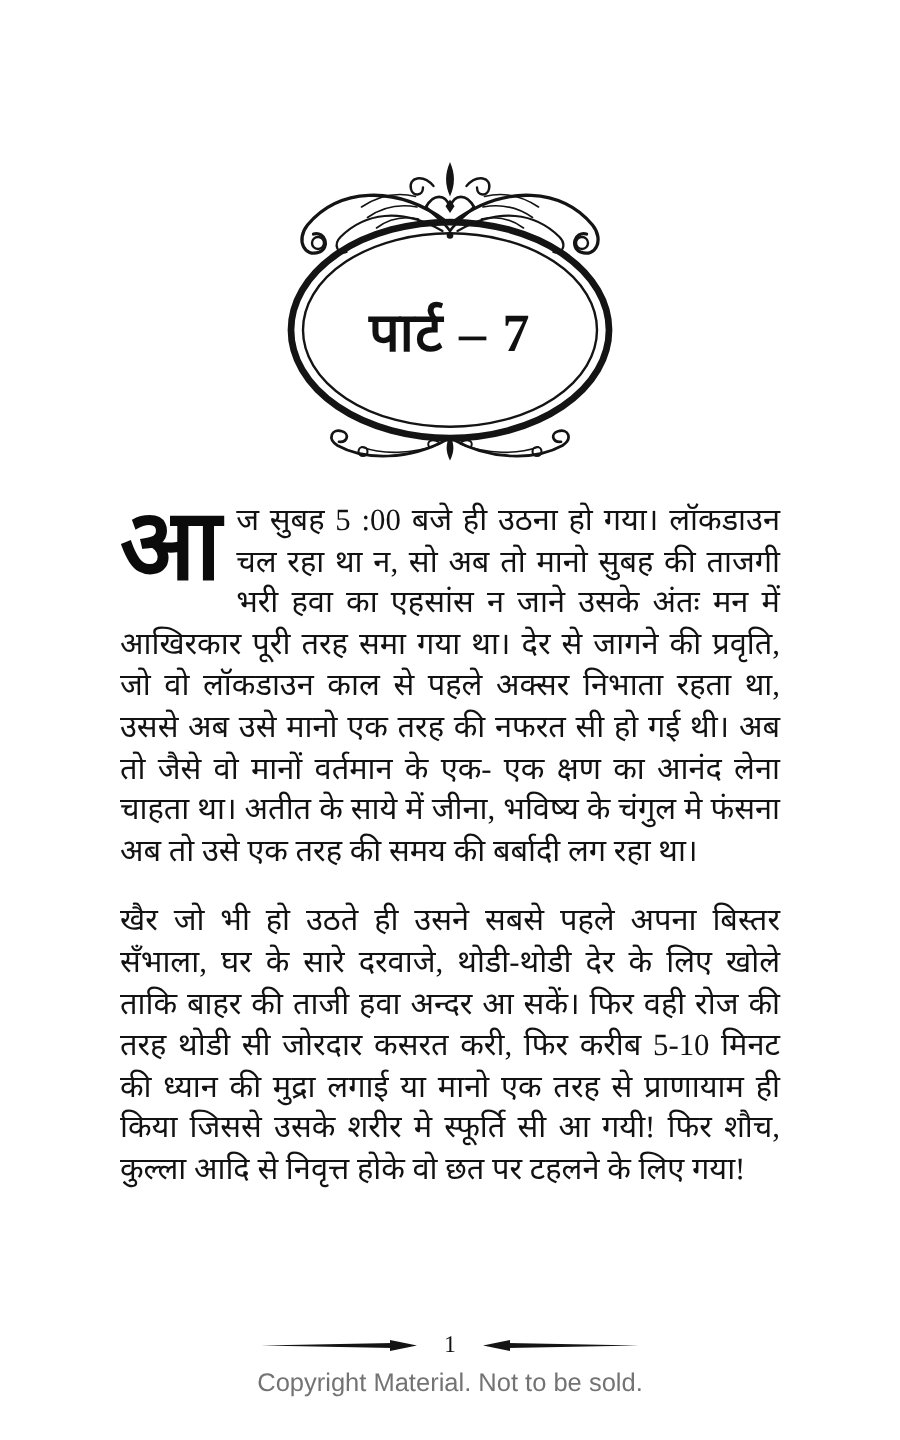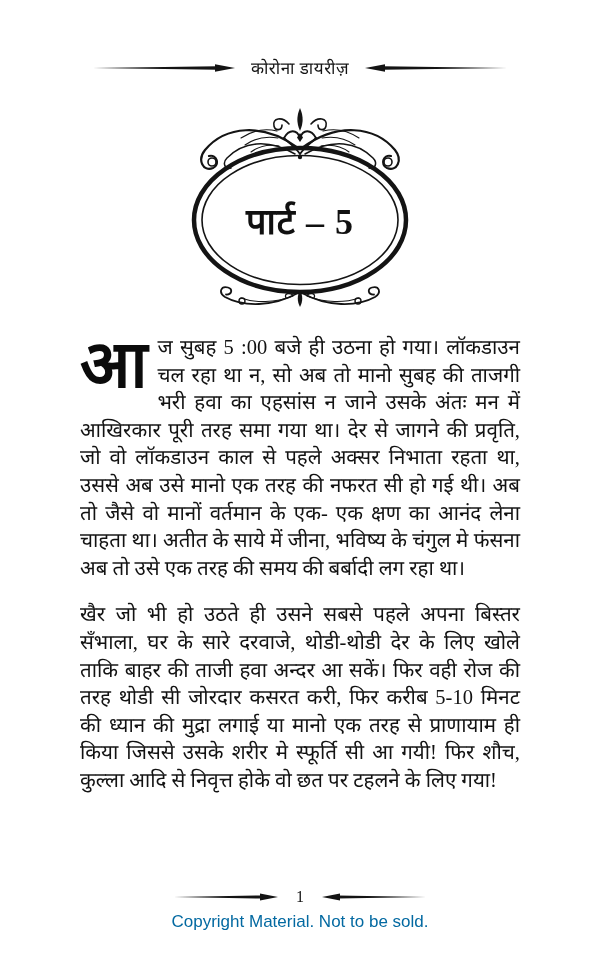--- a/index.html
+++ b/index.html
@@ -48,39 +48,28 @@
   .page-footer{
     position:absolute;left:0;right:0;bottom:28px;text-align:center;
   }
   .folio-row{
     display:flex;align-items:center;justify-content:center;gap:12px;
     margin-bottom:6px;
   }
   .folio-number{font-size:16px;color:#141414;}
   .copyright{
     font-family:"Liberation Sans","DejaVu Sans",sans-serif;
-    font-size:17px;color:#0369a1;
+    font-size:17px;color:#737373;
   }
 </style>
 </head>
 <body>
 
 <div class="page">
 
-  <div class="chapter-header">
-    <svg class="divider-arrow" width="150" height="12" viewBox="0 0 150 12">
-      <path d="M2,6 L126,4.2 L126,7.8 Z" fill="#141414"></path>
-      <path d="M124,2.2 L144,6 L124,9.8 Z" fill="#141414"></path>
-    </svg>
-    <span class="title">कोरोना डायरीज़</span>
-    <svg class="divider-arrow" width="150" height="12" viewBox="0 0 150 12">
-      <path d="M148,6 L24,4.2 L24,7.8 Z" fill="#141414"></path>
-      <path d="M26,2.2 L6,6 L26,9.8 Z" fill="#141414"></path>
-    </svg>
-  </div>
 
   <div class="ornament-wrap">
     <svg viewBox="0 0 230 200" fill="none" stroke="#141414" stroke-linecap="round">
 
       <ellipse cx="115" cy="112" rx="106" ry="72" stroke-width="4.5"></ellipse>
       <ellipse cx="115" cy="112" rx="98" ry="64.5" stroke-width="1.6"></ellipse>
 
       <path d="M115,0 C111.5,8 111.5,15 115,23 C118.5,15 118.5,8 115,0 Z" fill="#141414" stroke="none"></path>
       <path d="M115,25 l3,4.5 l-3,4.5 l-3,-4.5 Z" fill="#141414" stroke="none"></path>
 
@@ -110,21 +99,21 @@
       <path d="M113,185 C88,199 58,199 40,189 C33,184.5 36,177.5 43,179.5 C48,181 47,187 41,186.5" stroke-width="1.8"></path>
       <path d="M108,188 C90,195 70,195 56,190" stroke-width="1.1"></path>
       <circle cx="57" cy="193" r="3" stroke-width="1.4"></circle>
       <path d="M117,185 C142,199 172,199 190,189 C197,184.5 194,177.5 187,179.5 C182,181 183,187 189,186.5" stroke-width="1.8"></path>
       <path d="M122,188 C140,195 160,195 174,190" stroke-width="1.1"></path>
       <circle cx="173" cy="193" r="3" stroke-width="1.4"></circle>
       <path d="M115,182 C112,188 112,193 115,199 C118,193 118,188 115,182 Z" fill="#141414" stroke="none"></path>
       <path d="M108,187 C103,184 99,186 101,190" stroke-width="1.3"></path>
       <path d="M122,187 C127,184 131,186 129,190" stroke-width="1.3"></path>
     </svg>
-    <div class="part-label">पार्ट – 5</div>
+    <div class="part-label">पार्ट – 7</div>
   </div>
 
   <div class="body-text">
     <p>
       <span class="drop-cap">आ</span><span>ज सुबह 5 :00 बजे ही उठना हो गया। लॉकडाउन चल रहा था न, सो अब तो मानो सुबह की ताजगी भरी हवा का एहसांस न जाने उसके अंतः मन में आखिरकार पूरी तरह समा गया था। देर से जागने की प्रवृति, जो वो लॉकडाउन काल से पहले अक्सर निभाता रहता था, उससे अब उसे मानो एक तरह की नफरत सी हो गई थी। अब तो जैसे वो मानों वर्तमान के एक- एक क्षण का आनंद लेना चाहता था। अतीत के साये में जीना, भविष्य के चंगुल मे फंसना अब तो उसे एक तरह की समय की बर्बादी लग रहा था।</span>
     </p>
     <p>
       <span>खैर जो भी हो उठते ही उसने सबसे पहले अपना बिस्तर सँभाला, घर के सारे दरवाजे, थोडी-थोडी देर के लिए खोले ताकि बाहर की ताजी हवा अन्दर आ सकें। फिर वही रोज की तरह थोडी सी जोरदार कसरत करी, फिर करीब 5-10 मिनट की ध्यान की मुद्रा लगाई या मानो एक तरह से प्राणायाम ही किया जिससे उसके शरीर मे स्फूर्ति सी आ गयी! फिर शौच, कुल्ला आदि से निवृत्त होके वो छत पर टहलने के लिए गया!</span>
     </p>
   </div>

